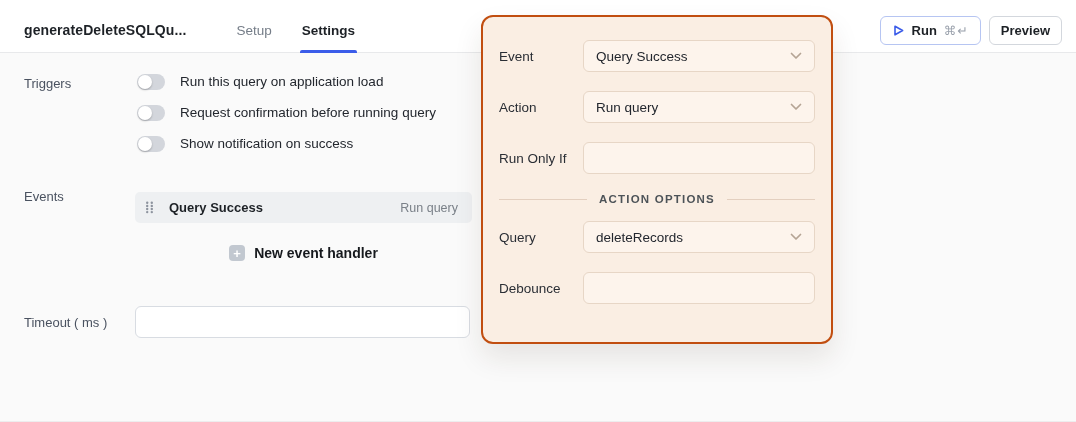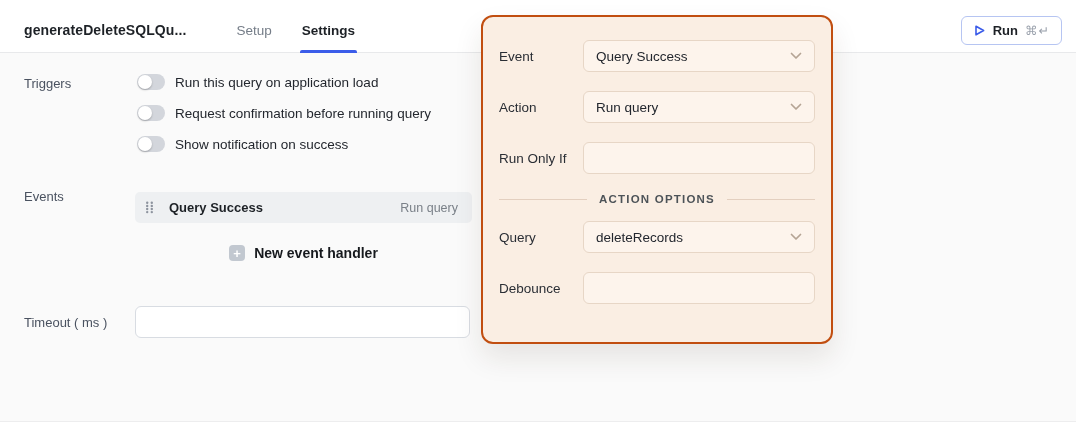--- a/index.html
+++ b/index.html
@@ -29,21 +29,21 @@
   .btn-preview{border:1px solid #d3d7dd;}
   .shortcut{color:#9aa1ac;font-weight:400;font-size:12.5px;letter-spacing:1px;}
   .play{display:inline-flex;}
 
   
   .content{position:absolute;top:53px;left:0;right:0;bottom:0;background:var(--content-bg);padding-left:36px;}
   .section-label{position:absolute;left:24px;font-size:13px;color:#4a5260;}
 
   
   .toggle-list{position:absolute;left:137px;top:21px;display:flex;flex-direction:column;gap:15px;}
-  .toggle-row{display:flex;align-items:center;gap:10px;height:16px;}
+  .toggle-row{display:flex;align-items:flex-start;gap:15px;height:16px;}
   .toggle{position:relative;width:28px;height:16px;background:#d3d6dc;border-radius:9px;cursor:pointer;flex:0 0 auto;}
   .toggle .knob{position:absolute;top:1px;left:1px;width:14px;height:14px;background:#fff;border-radius:50%;box-shadow:0 1px 2px rgba(0,0,0,.25);}
   .toggle-label{font-size:13.5px;color:#23272e;}
 
   
   .event-row{position:absolute;left:135px;top:139px;width:337px;height:31px;background:#eef0f2;border-radius:5px;display:flex;align-items:center;padding:0 14px 0 10px;cursor:pointer;}
   .drag-handle{display:inline-flex;margin-right:15px;cursor:grab;}
   .event-name{font-size:13px;font-weight:700;color:#1d2126;}
   .event-action{margin-left:auto;font-size:12.5px;color:#7a8088;}
   .new-handler{position:absolute;left:135px;top:192px;width:337px;display:flex;align-items:center;justify-content:center;gap:9px;cursor:pointer;}
@@ -84,20 +84,23 @@
     </div>
     <div class="topbar-actions">
       <button class="btn btn-run">
         <span class="play">
           <svg width="13" height="13" viewBox="0 0 13 13">
               <path d="M3 2.2 L10.6 6.5 L3 10.8 Z" fill="none" stroke="#3b5ce9" stroke-width="1.6" stroke-linejoin="round"></path>
             </svg>
         </span>
         <span>Run</span>
         <span class="shortcut">⌘↵</span>
+      </button>
+      <button class="btn btn-preview">
+        <span>Preview</span>
       </button>
     </div>
   </div>
 
   <div class="content">
 
     <div class="section-label" style="top:23px;">Triggers</div>
     <div class="toggle-list">
       <div class="toggle-row">
         <span class="toggle">

